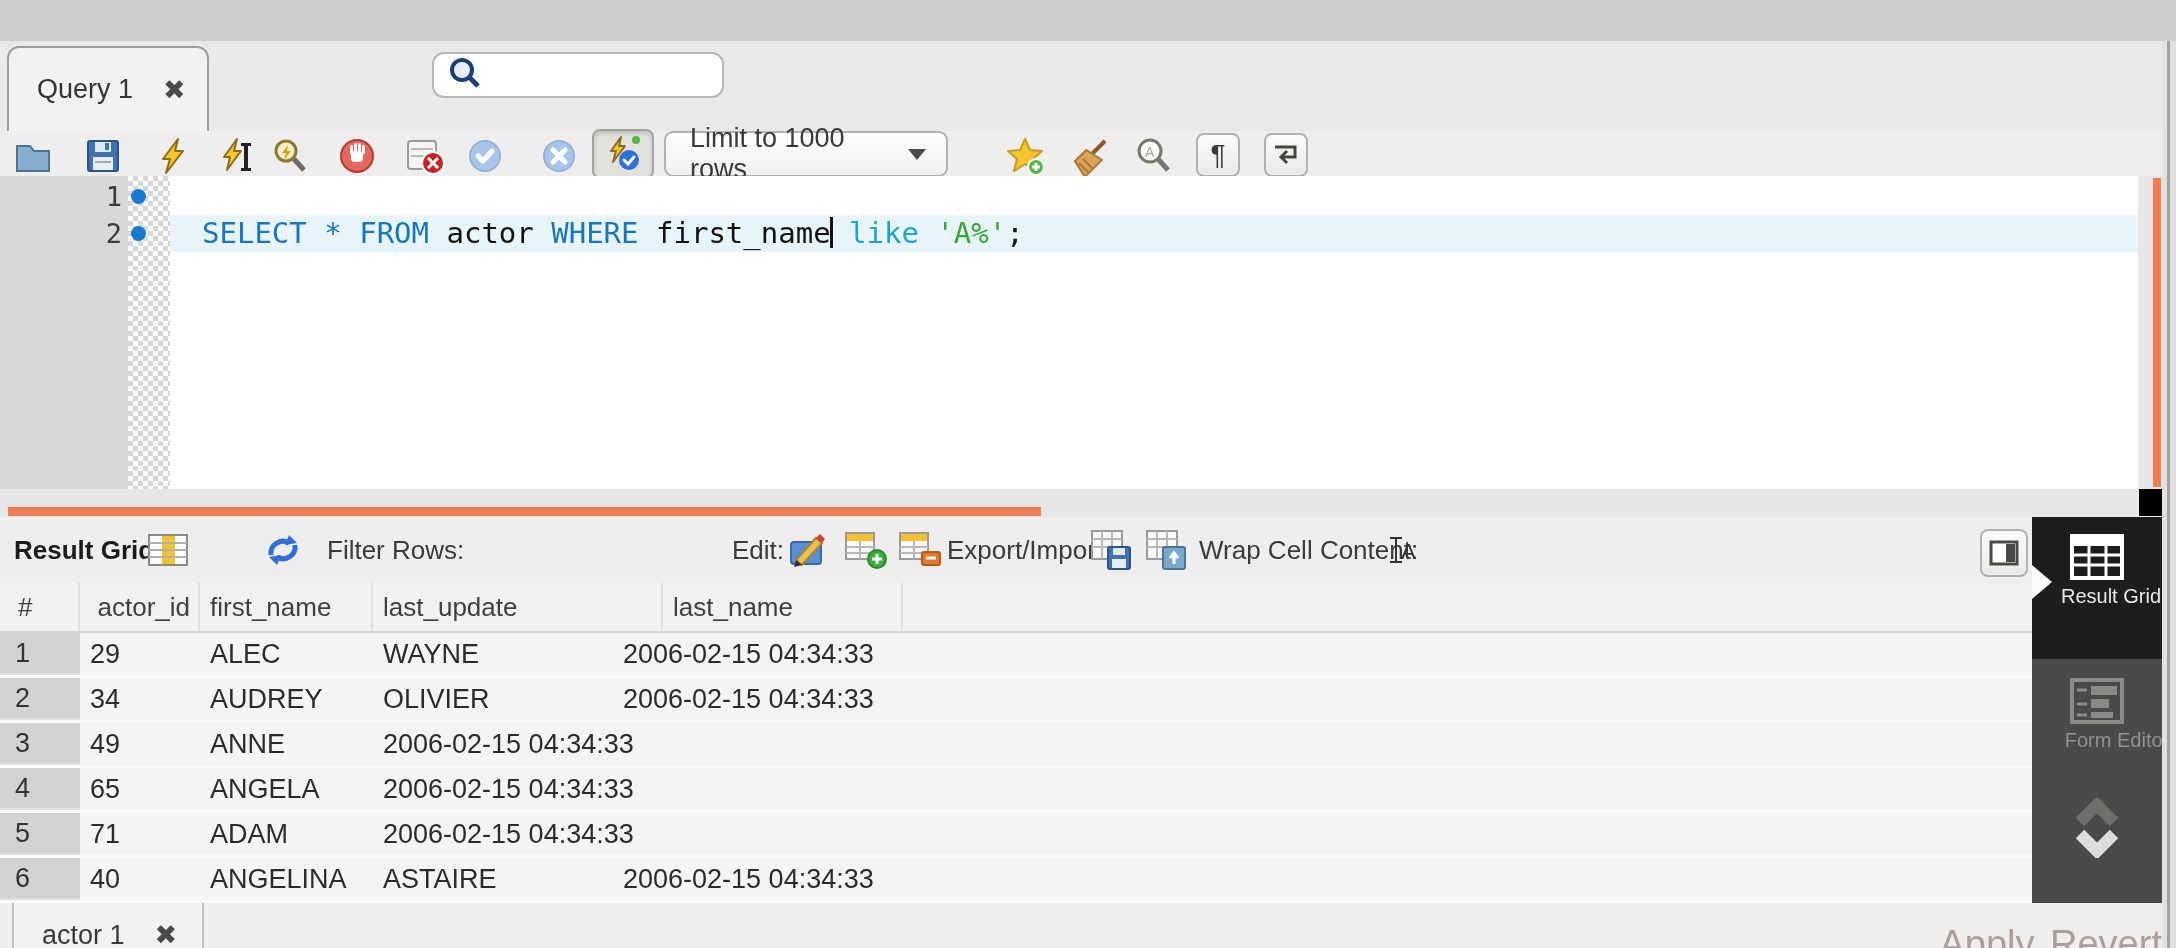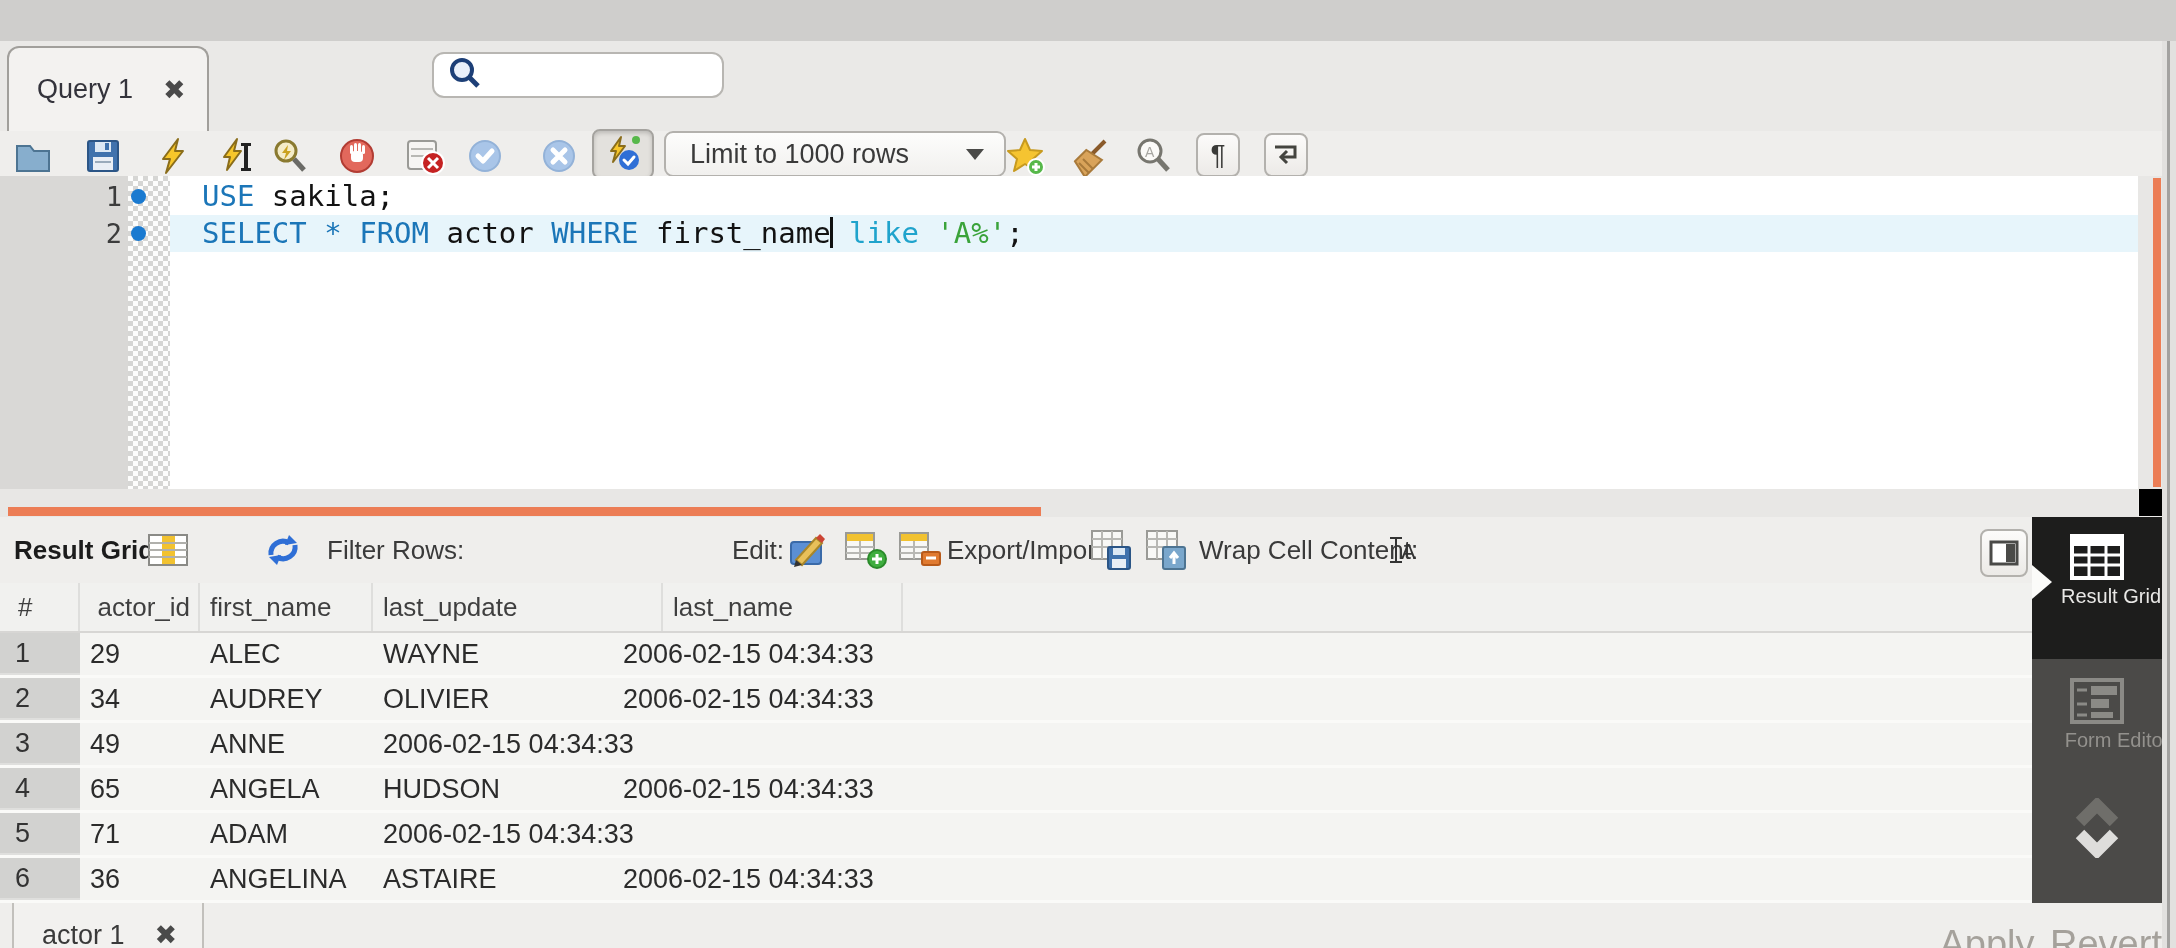--- a/index.html
+++ b/index.html
@@ -15,21 +15,21 @@
   .closex{font-size:27px;color:#4a4a4a;margin-left:30px;}
 
   
   .toolbar{position:absolute;left:0;top:90px;width:2176px;height:45px;background:#efeeec;}
   .tbi{position:absolute;top:96px;width:38px;height:38px;}
   .tbtn{position:absolute;box-sizing:border-box;border:2px solid #a5a39f;border-radius:8px;
         background:#e3e1dd;box-shadow:inset 0 2px 4px rgba(0,0,0,.18);
         display:flex;align-items:center;justify-content:center;}
   .sqbtn{position:absolute;box-sizing:border-box;border:2px solid #b3b1ad;border-radius:8px;
         background:linear-gradient(#fcfbfa,#eceae7);display:flex;align-items:center;justify-content:center;}
-  .dropdown{position:absolute;left:664px;top:90px;width:342px;height:46px;box-sizing:border-box;
+  .dropdown{position:absolute;left:664px;top:90px;width:284px;height:46px;box-sizing:border-box;
         border:2px solid #b3b1ad;border-radius:9px;background:linear-gradient(#fdfdfc,#f1f0ee);
         display:flex;align-items:center;padding:0 20px 0 24px;gap:48px;}
   .dropdown .dtext{font-size:27px;color:#3a3a3a;flex:1;}
   .dcaret{width:0;height:0;border-left:9px solid transparent;border-right:9px solid transparent;
         border-top:11px solid #4a4a48;}
 
   
   .editor{position:absolute;left:0;top:135px;width:2138px;height:313px;background:#ffffff;overflow:hidden;}
   .gutter{position:absolute;left:0;top:0;width:128px;height:100%;background:#d9d8d6;}
   .hatch{position:absolute;left:128px;top:0;width:42px;height:100%;background:#fdfdfc;
@@ -218,21 +218,20 @@
 
   <div class="editor">
     <div class="gutter"></div>
     <div class="hatch"></div>
     <div class="edlines">
         <div class="ed-line">
           <span class="ln-gutter">
             <span class="ln-num">1</span>
             <span class="ln-dot"></span>
           </span>
-          <span class="ln-code"><span class="tk-kw">USE</span><span class="tk-pl"> sakila;</span></span>
         </div>
         <div class="ed-line current">
           <span class="ln-gutter">
             <span class="ln-num">2</span>
             <span class="ln-dot"></span>
           </span>
           <span class="ln-code"><span class="tk-kw">SELECT</span><span class="tk-pl"> </span><span class="tk-kw">*</span><span class="tk-pl"> </span><span class="tk-kw">FROM</span><span class="tk-pl"> actor </span><span class="tk-kw">WHERE</span><span class="tk-pl"> first_name</span><span class="caret"></span><span class="tk-kw2"> like </span><span class="tk-str">'A%'</span><span class="tk-pl">;</span></span>
         </div>
       </div>
   </div>
@@ -385,34 +384,33 @@
           <div class="g-rowhdr c0">3</div>
           <div class="g-cell c1">49</div>
           <div class="g-cell c2">ANNE</div>
           <div class="g-cell c4">2006-02-15 04:34:33</div>
           <div class="g-cell cf"></div>
         </div>
         <div class="g-row">
           <div class="g-rowhdr c0">4</div>
           <div class="g-cell c1">65</div>
           <div class="g-cell c2">ANGELA</div>
-          <div class="g-cell c3">HUDSON</div>
           <div class="g-cell c4">2006-02-15 04:34:33</div>
           <div class="g-cell cf"></div>
         </div>
         <div class="g-row">
           <div class="g-rowhdr c0">5</div>
           <div class="g-cell c1">71</div>
           <div class="g-cell c2">ADAM</div>
           <div class="g-cell c4">2006-02-15 04:34:33</div>
           <div class="g-cell cf"></div>
         </div>
         <div class="g-row">
           <div class="g-rowhdr c0">6</div>
-          <div class="g-cell c1">36</div>
+          <div class="g-cell c1">40</div>
           <div class="g-cell c2">ANGELINA</div>
           <div class="g-cell c3">ASTAIRE</div>
           <div class="g-cell c4">2006-02-15 04:34:33</div>
           <div class="g-cell cf"></div>
         </div>
       </div>
   </div>
 
   <div class="sidepanel">
     <div class="sp-top">

